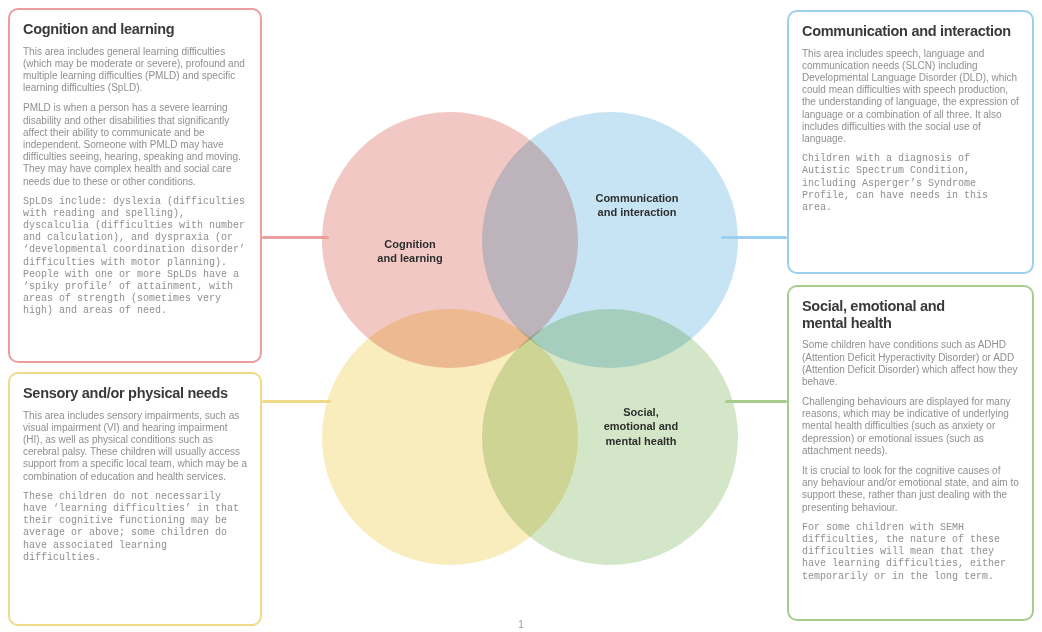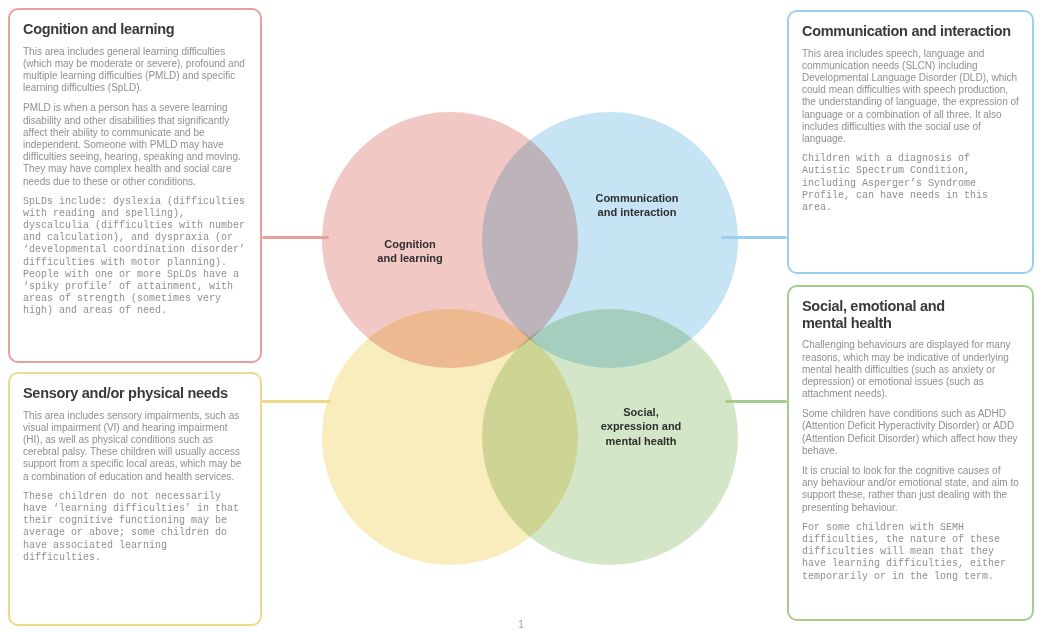--- a/index.html
+++ b/index.html
@@ -97,51 +97,51 @@
   <div class="circle circle-cognition"></div>
   <div class="circle circle-communication"></div>
   <div class="circle circle-sensory"></div>
   <div class="circle circle-semh"></div>
 
   <div class="circle-label label-cognition">Cognition
 and learning</div>
   <div class="circle-label label-communication">Communication
 and interaction</div>
   <div class="circle-label label-semh">Social,
-expression and
+emotional and
 mental health</div>
 
   <div class="connector conn-cognition"></div>
   <div class="connector conn-communication"></div>
   <div class="connector conn-sensory"></div>
   <div class="connector conn-semh"></div>
 
   <div class="info-box box-cognition">
     <h2>Cognition and learning</h2>
     <p>This area includes general learning difficulties (which may be moderate or severe), profound and multiple learning difficulties (PMLD) and specific learning difficulties (SpLD).</p>
     <p>PMLD is when a person has a severe learning disability and other disabilities that significantly affect their ability to communicate and be independent. Someone with PMLD may have difficulties seeing, hearing, speaking and moving. They may have complex health and social care needs due to these or other conditions.</p>
     <p>SpLDs include: dyslexia (difficulties with reading and spelling), dyscalculia (difficulties with number and calculation), and dyspraxia (or ‘developmental coordination disorder’ difficulties with motor planning). People with one or more SpLDs have a ‘spiky profile’ of attainment, with areas of strength (sometimes very high) and areas of need.</p>
   </div>
 
   <div class="info-box box-sensory">
     <h2>Sensory and/or physical needs</h2>
-    <p>This area includes sensory impairments, such as visual impairment (VI) and hearing impairment (HI), as well as physical conditions such as cerebral palsy. These children will usually access support from a specific local areas, which may be a combination of education and health services.</p>
+    <p>This area includes sensory impairments, such as visual impairment (VI) and hearing impairment (HI), as well as physical conditions such as cerebral palsy. These children will usually access support from a specific local team, which may be a combination of education and health services.</p>
     <p>These children do not necessarily have ‘learning difficulties’ in that their cognitive functioning may be average or above; some children do have associated learning difficulties.</p>
   </div>
 
   <div class="info-box box-communication">
     <h2>Communication and interaction</h2>
     <p>This area includes speech, language and communication needs (SLCN) including Developmental Language Disorder (DLD), which could mean difficulties with speech production, the understanding of language, the expression of language or a combination of all three. It also includes difficulties with the social use of language.</p>
     <p>Children with a diagnosis of Autistic Spectrum Condition, including Asperger’s Syndrome Profile, can have needs in this area.</p>
   </div>
 
   <div class="info-box box-semh">
     <h2>Social, emotional and
 mental health</h2>
+    <p>Some children have conditions such as ADHD (Attention Deficit Hyperactivity Disorder) or ADD (Attention Deficit Disorder) which affect how they behave.</p>
     <p>Challenging behaviours are displayed for many reasons, which may be indicative of underlying mental health difficulties (such as anxiety or depression) or emotional issues (such as attachment needs).</p>
-    <p>Some children have conditions such as ADHD (Attention Deficit Hyperactivity Disorder) or ADD (Attention Deficit Disorder) which affect how they behave.</p>
     <p>It is crucial to look for the cognitive causes of any behaviour and/or emotional state, and aim to support these, rather than just dealing with the presenting behaviour.</p>
     <p>For some children with SEMH difficulties, the nature of these difficulties will mean that they have learning difficulties, either temporarily or in the long term.</p>
   </div>
 
   <div class="page-number">1</div>
 
 </div>
 
 </body></html>

